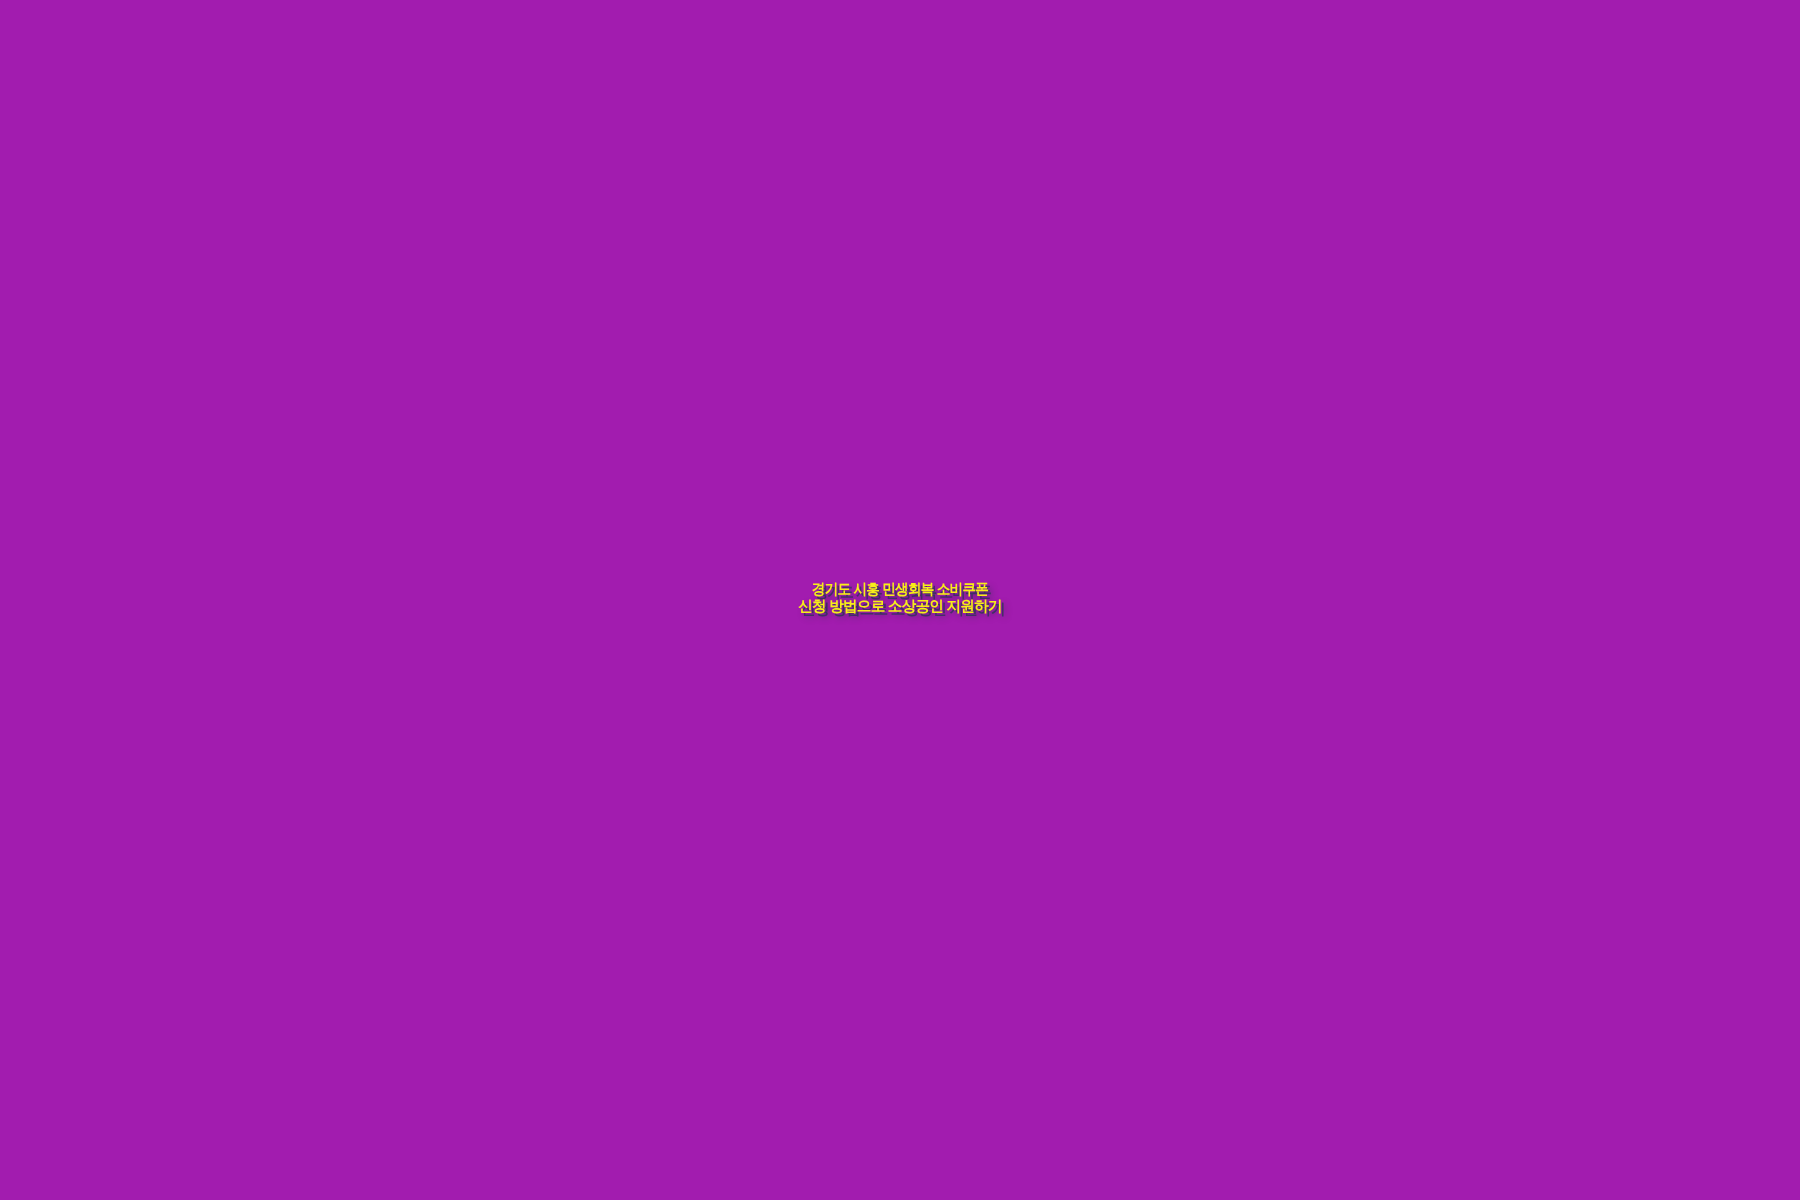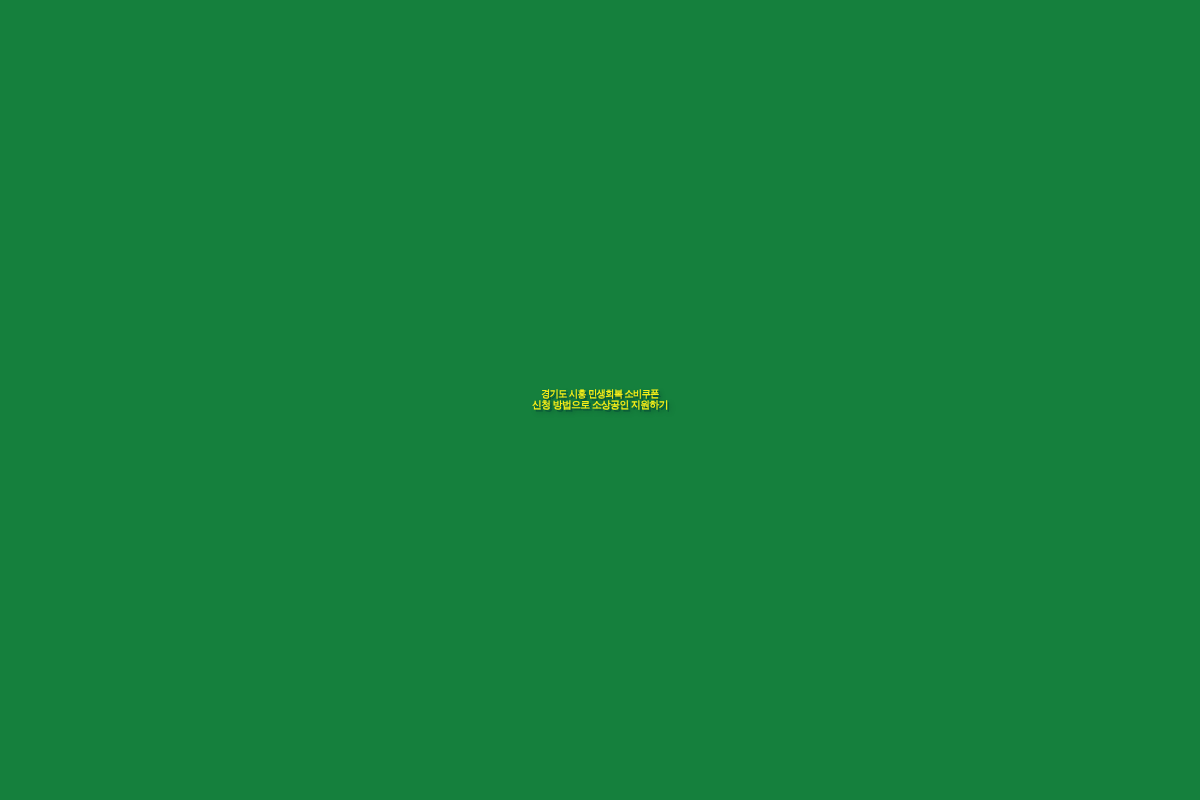--- a/index.html
+++ b/index.html
@@ -61,21 +61,21 @@
   }
 
   #headline-line-2 {
     font-size: 78px;
     transform: scaleX(1.0);
   }
 </style>
 </head>
 <body>
 
-<div id="thumbnail-card" style="background-color: #15803d;">
+<div id="thumbnail-card" style="background-color: #a21caf;">
 
   <div id="headline-block">
 
     <span id="headline-line-1" class="headline-line" style="color: rgb(247, 238, 24); font-size: 10px; transform: scaleX(0.9021);">경기도 시흥 민생회복 소비쿠폰</span>
 
     <span id="headline-line-2" class="headline-line" style="color: rgb(247, 238, 24); font-size: 10px; transform: scaleX(0.9708);">신청 방법으로 소상공인 지원하기</span>
 
   </div>
 
 </div>

